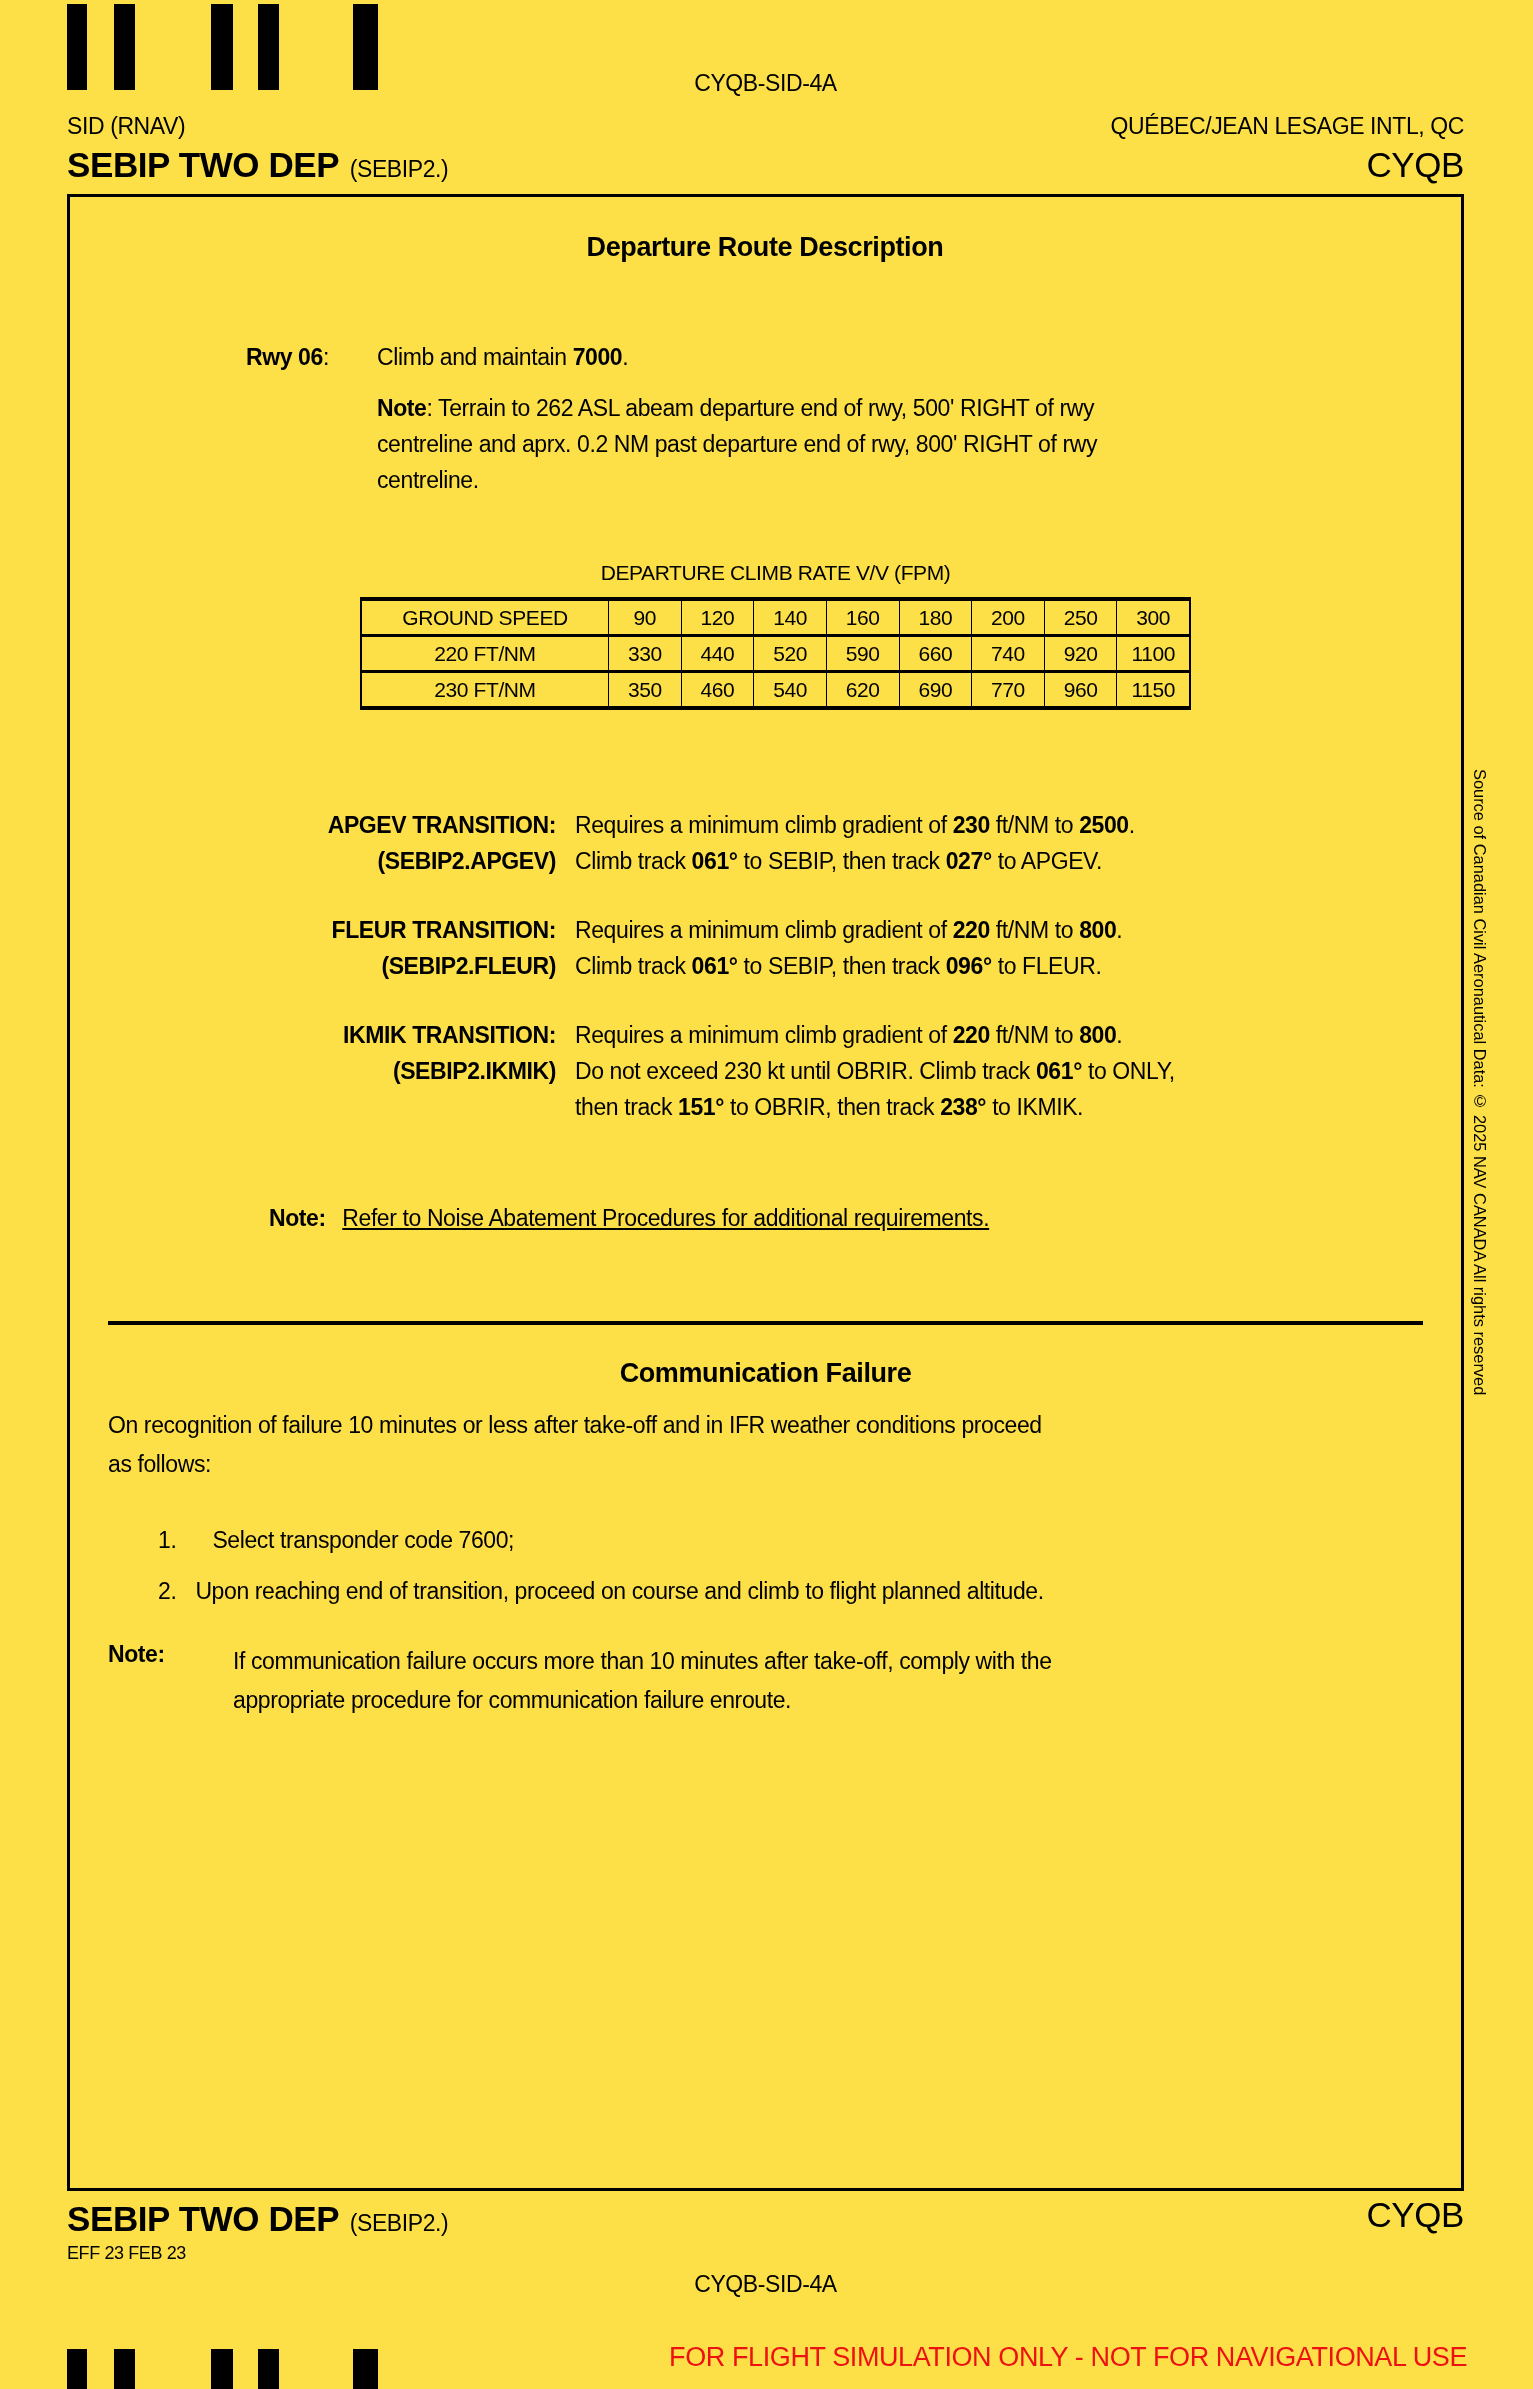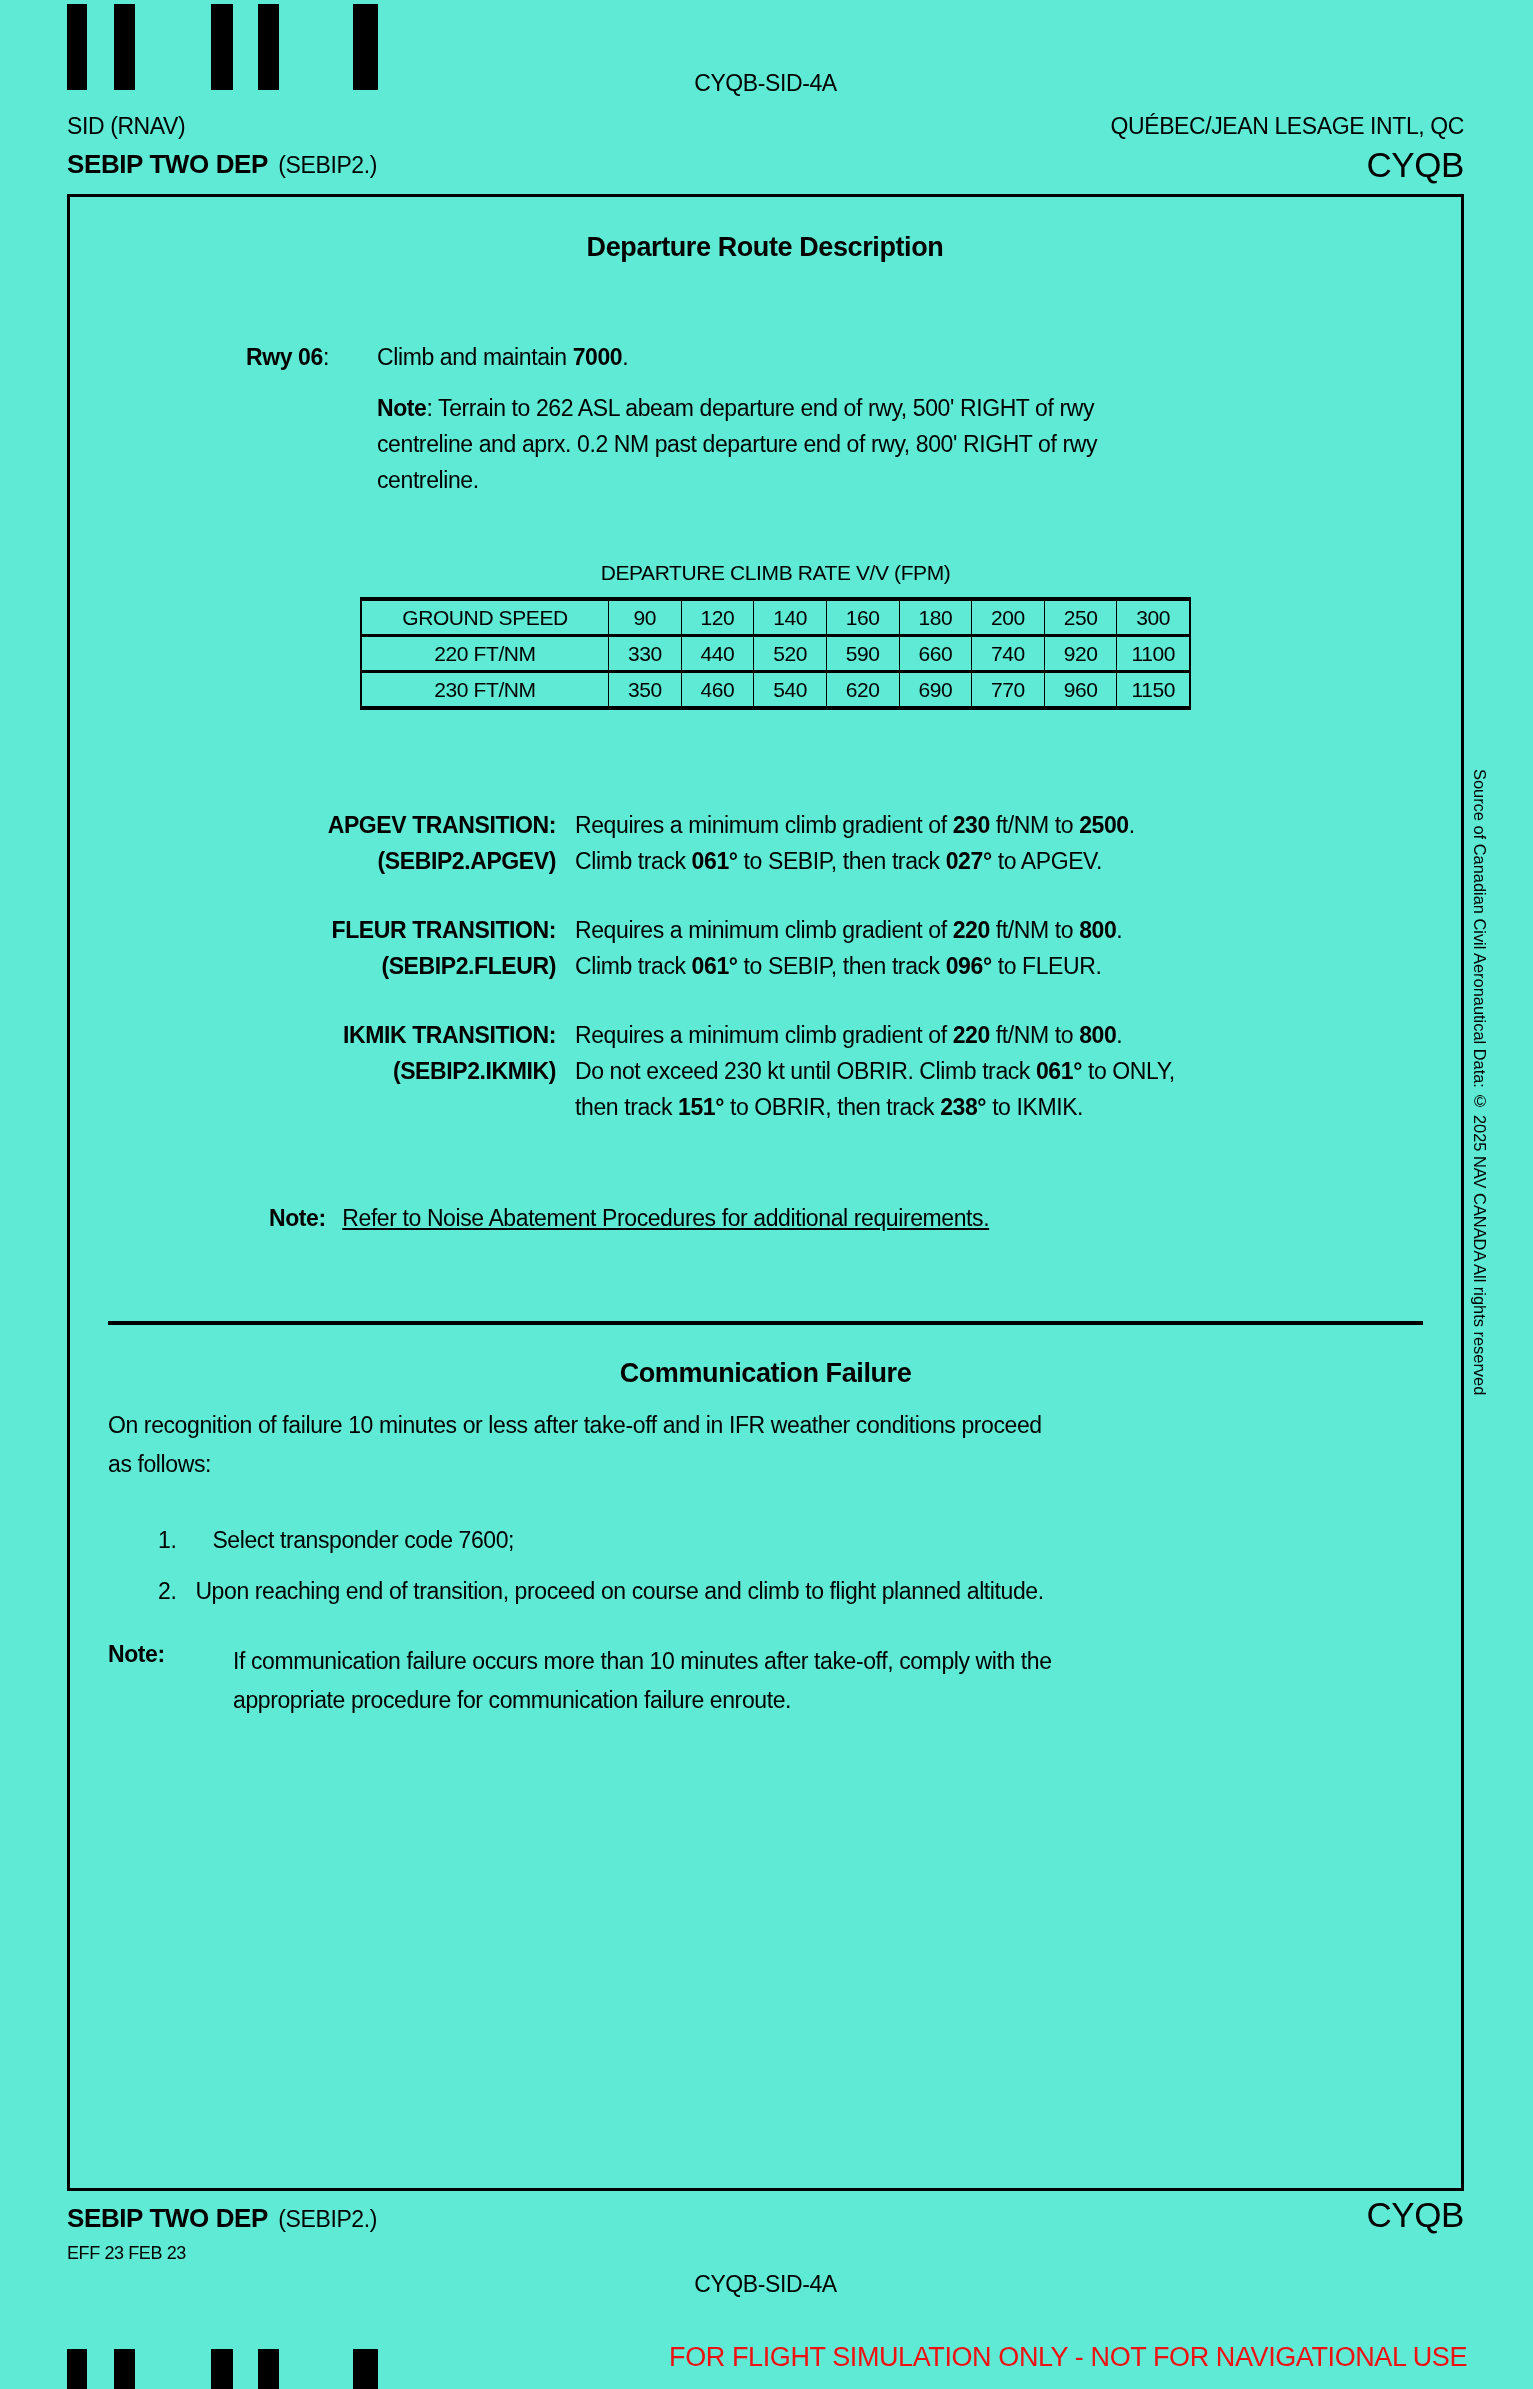--- a/index.html
+++ b/index.html
@@ -1,31 +1,31 @@
 <!DOCTYPE html>
 <html style="font-size:12px"><head>
 <meta charset="utf-8">
 <style>
   html,body{margin:0;padding:0;background:#ffffff;}
   #page{
     position:relative;
     width:1533px;height:2389px;
-    background:#5eead4;
+    background:#fde047;
     font-family:"Liberation Sans", sans-serif;
     color:#000;
     letter-spacing:-0.4px;
     overflow:hidden;
   }
   .abs{position:absolute;}
   .bar{position:absolute;background:#000;}
   .b{font-weight:bold;}
   .t31{font-size:23px;line-height:25.4px;white-space:nowrap;}
   .t36{font-size:27px;line-height:28px;font-weight:bold;white-space:nowrap;}
   .t47{font-size:35px;line-height:37px;white-space:nowrap;}
-  .t47b{font-size:26px;line-height:37px;font-weight:bold;white-space:nowrap;}
+  .t47b{font-size:35px;line-height:37px;font-weight:bold;white-space:nowrap;}
   .t28{font-size:21px;line-height:22.4px;white-space:nowrap;}
   .t24{font-size:18px;line-height:19.4px;white-space:nowrap;}
   .right{text-align:right;}
   .center{text-align:center;}
   #main-box{
     position:absolute;left:67px;top:194px;width:1397px;height:1997px;
     border:3.7px solid #000;box-sizing:border-box;
   }
   #side-note{
     position:absolute;left:1470px;top:769px;

